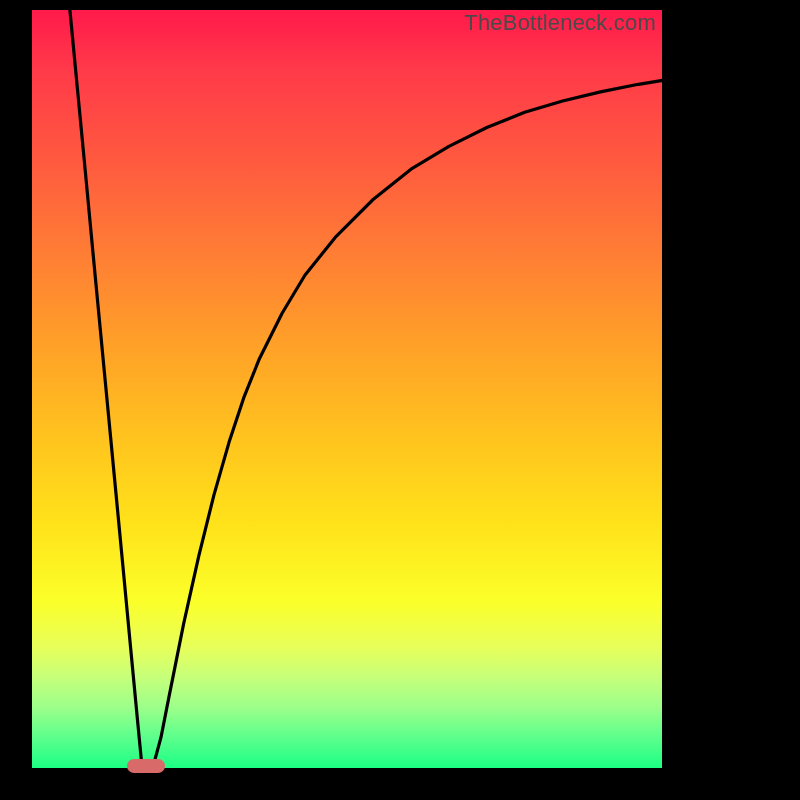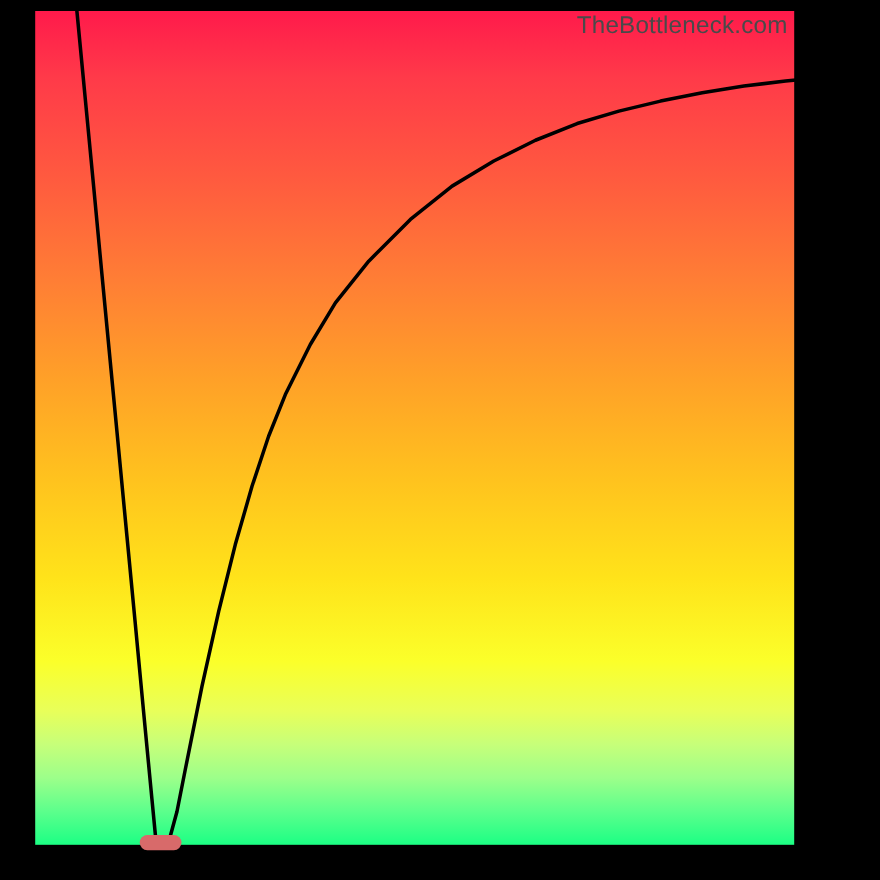--- a/index.html
+++ b/index.html
@@ -14,21 +14,21 @@
   .frame {
     position: relative;
     width: 800px;
     height: 800px;
     background: #000;
   }
   .plot-area {
     position: absolute;
     left: 32px;
     top: 10px;
-    width: 690px;
+    width: 630px;
     height: 758px;
     
     background: linear-gradient(
       to bottom,
       #ff1a4b 0%,
       #ff3a49 8%,
       #ff5a3f 20%,
       #ff7d35 32%,
       #ffa028 44%,
       #ffc21e 56%,

